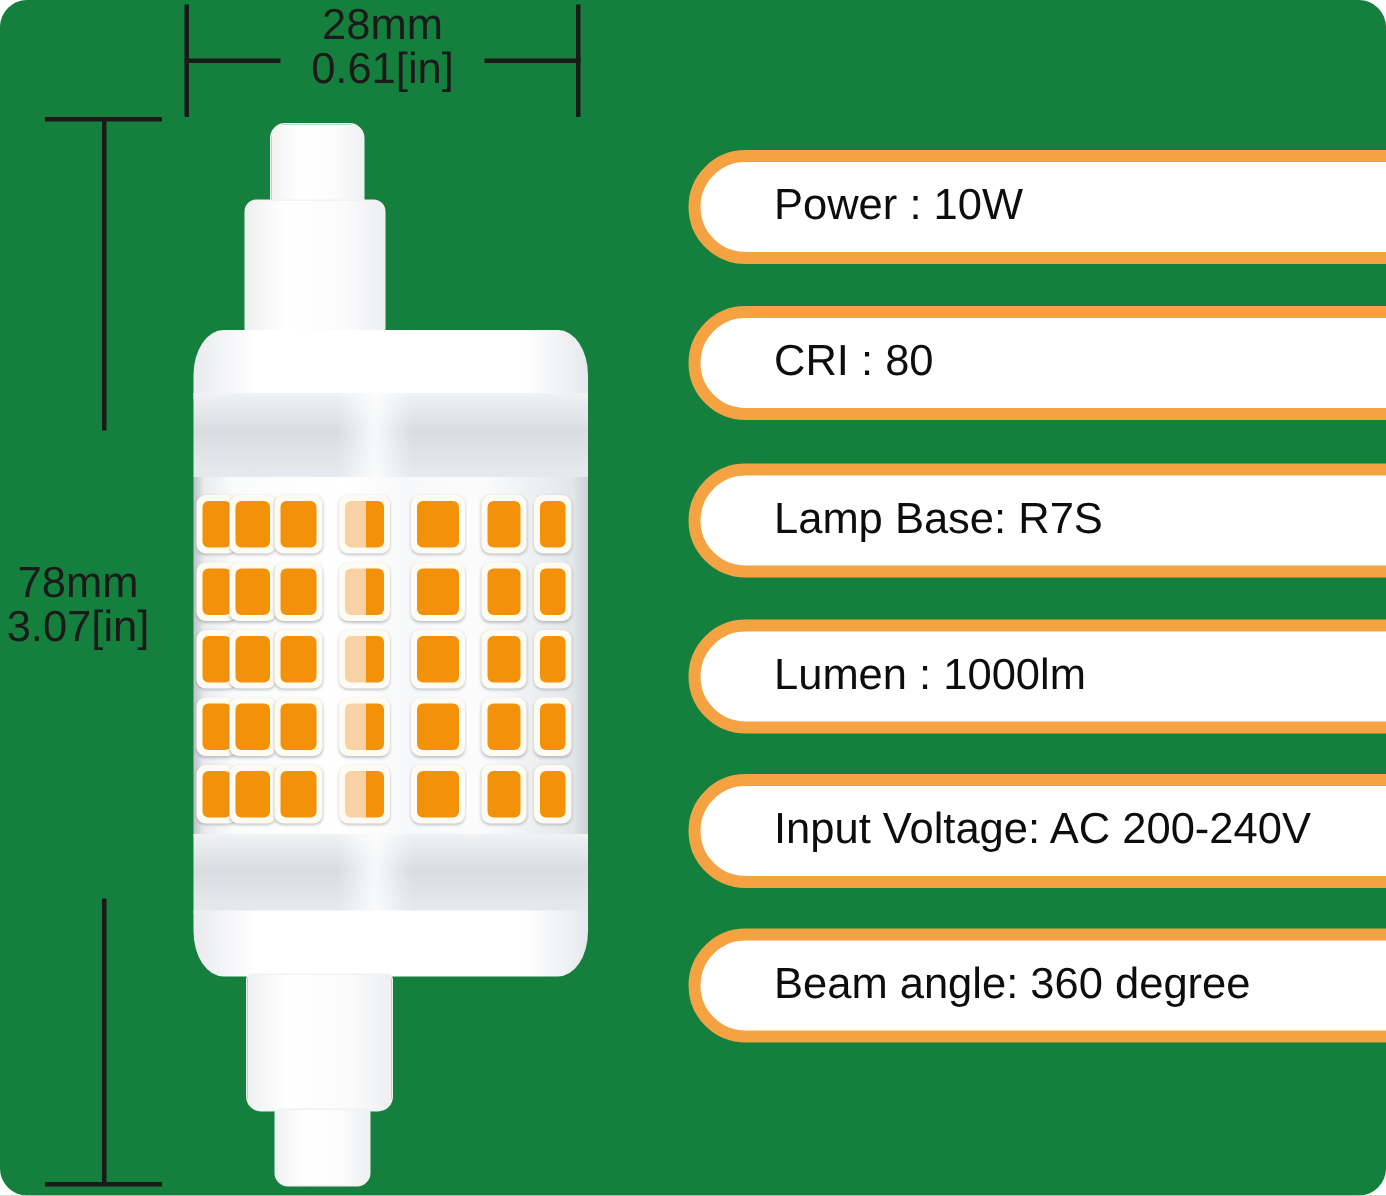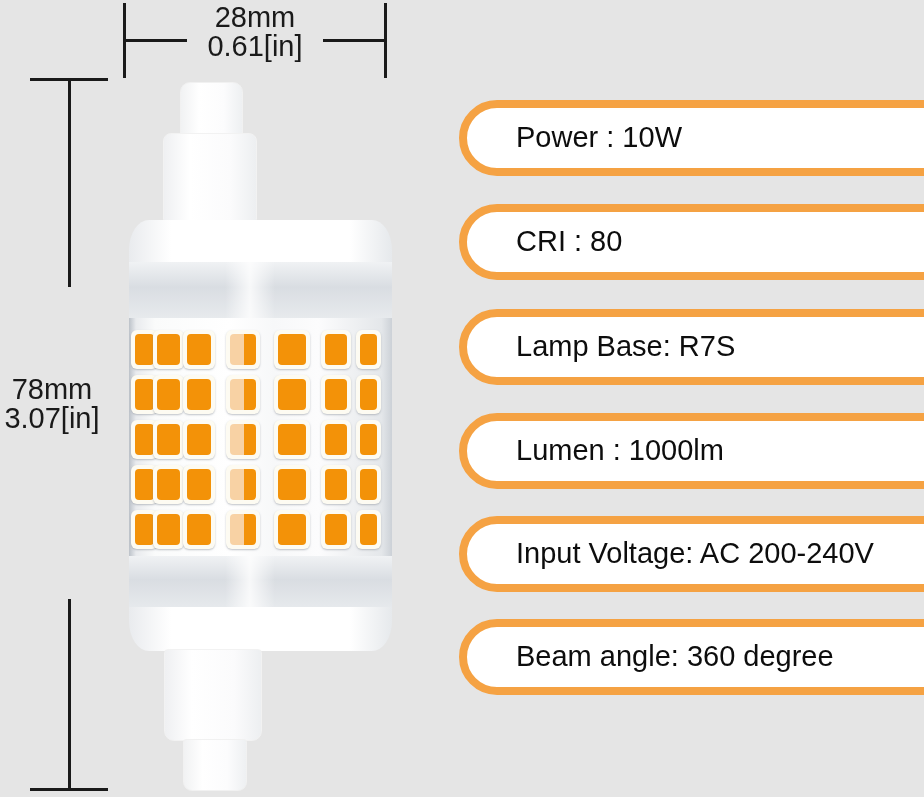--- a/index.html
+++ b/index.html
@@ -3,22 +3,22 @@
 <meta charset="utf-8">
 <style>
   :root{
     --accent:#F5A243;
     --led:#F39208;
     --led-hl:#F8D2A4;
     --ink:#1a1a1a;
   }
   html,body{margin:0;padding:0;background:#fff;}
   .scene{
-    position:relative;width:924px;height:797px;background:#e5e5e5;
-    overflow:hidden;font-family:"Liberation Sans",sans-serif;color:var(--ink);
+    position:relative;width:924px;height:797px;background:#15803d;
+    overflow:hidden;font-family:"Liberation Sans",sans-serif;color:var(--ink);border-radius:18px;
   }
   
   .dim{position:absolute;background:var(--ink);}
   .dim-label{
     position:absolute;text-align:center;font-size:29px;line-height:1.0;
     color:var(--ink);letter-spacing:0;
   }
   .dim-label div{white-space:nowrap;}
   
   .bulb-part{position:absolute;box-sizing:border-box;}

